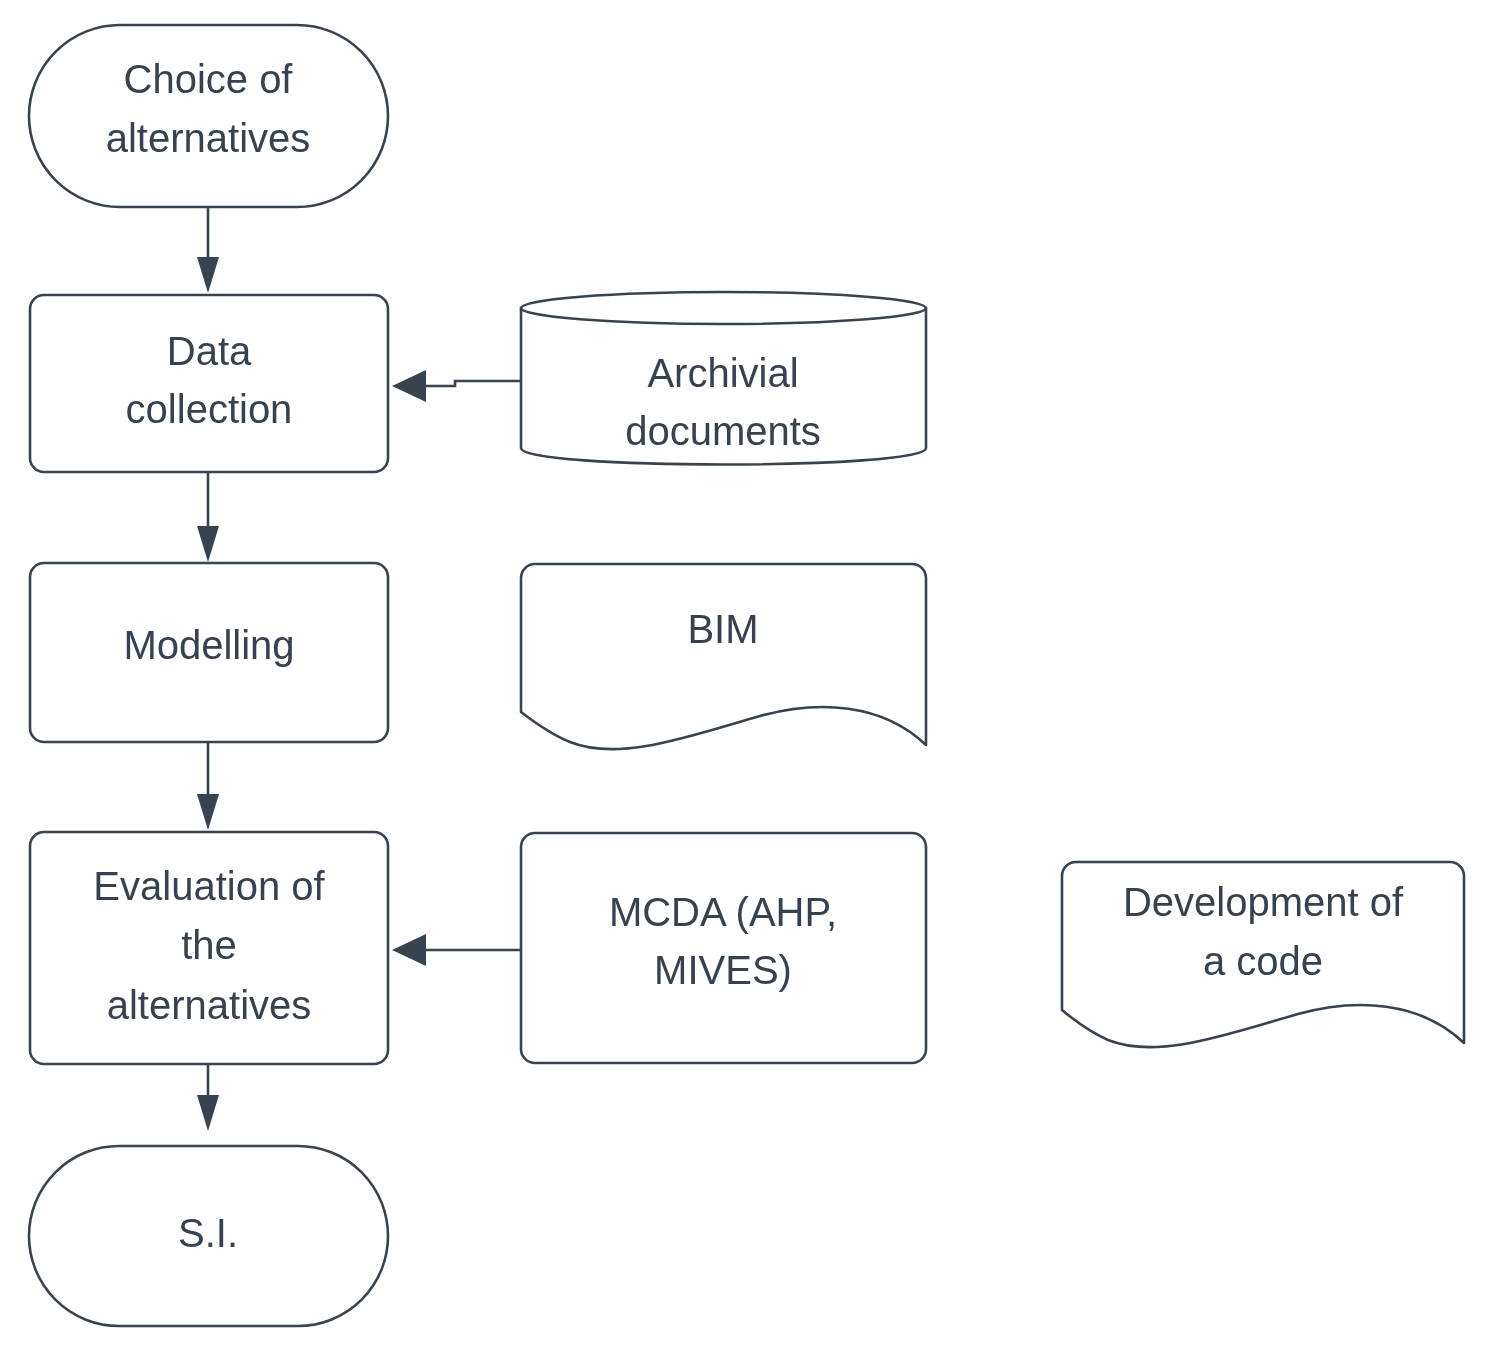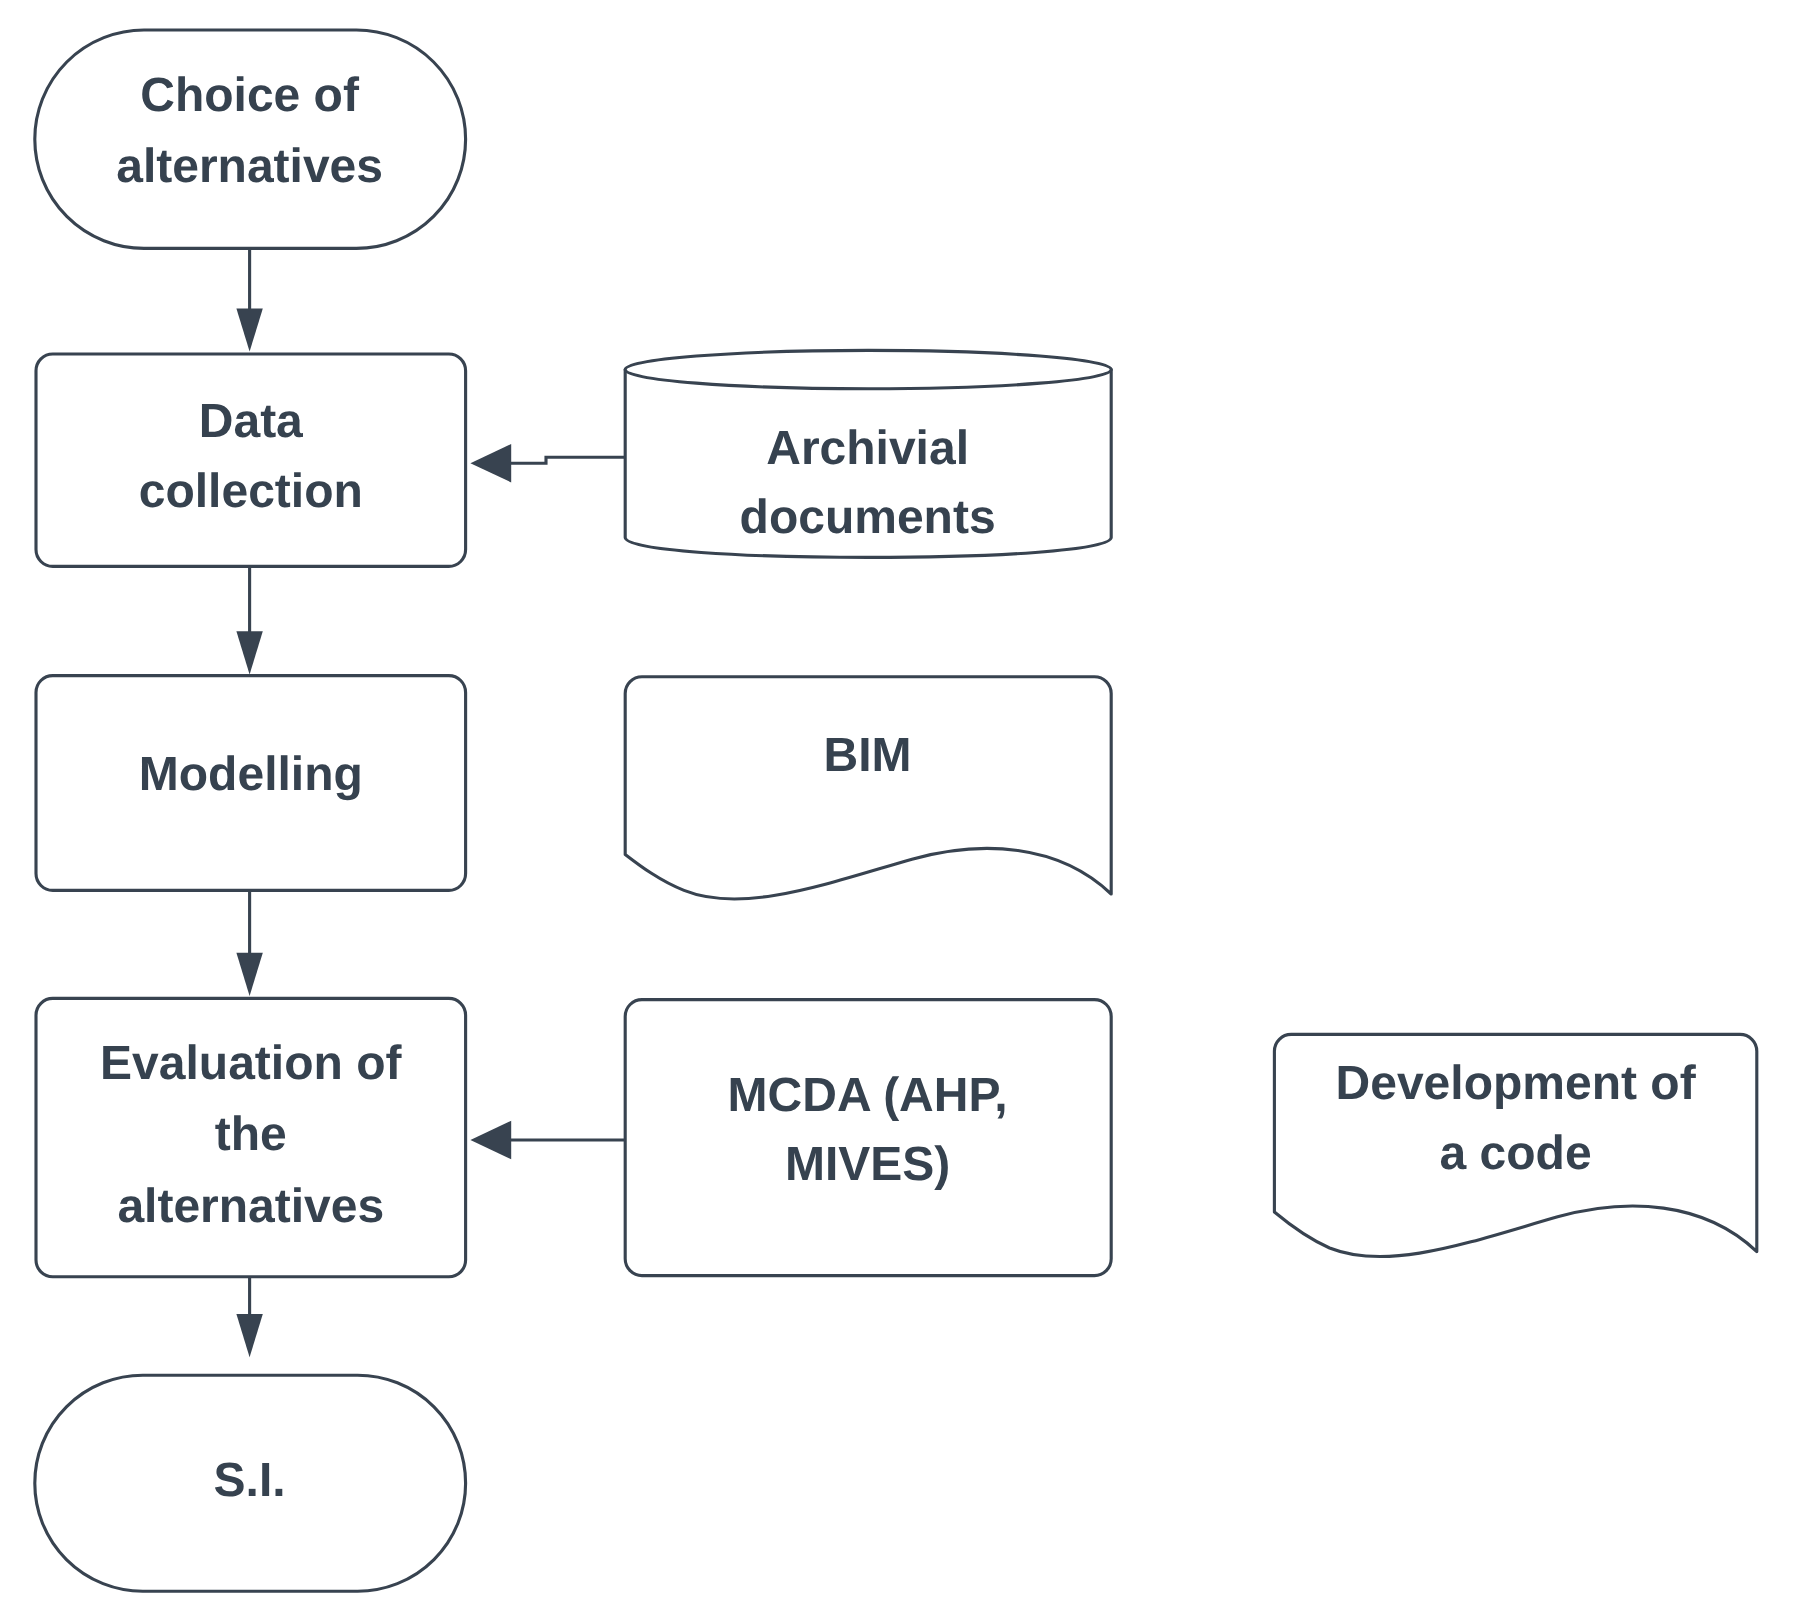--- a/index.html
+++ b/index.html
@@ -10,21 +10,20 @@
   body {
     width: 1494px;
     height: 1345px;
     font-family: "Liberation Sans", sans-serif;
     overflow: hidden;
   }
   #flowchart-root {
     position: relative;
     width: 1494px;
     height: 1345px;
-    font-weight: bold;
   }
   svg#diagram {
     display: block;
     width: 1494px;
     height: 1345px;
   }
   .node-shape {
     fill: #ffffff;
     stroke: #384350;
     stroke-width: 2.6;

